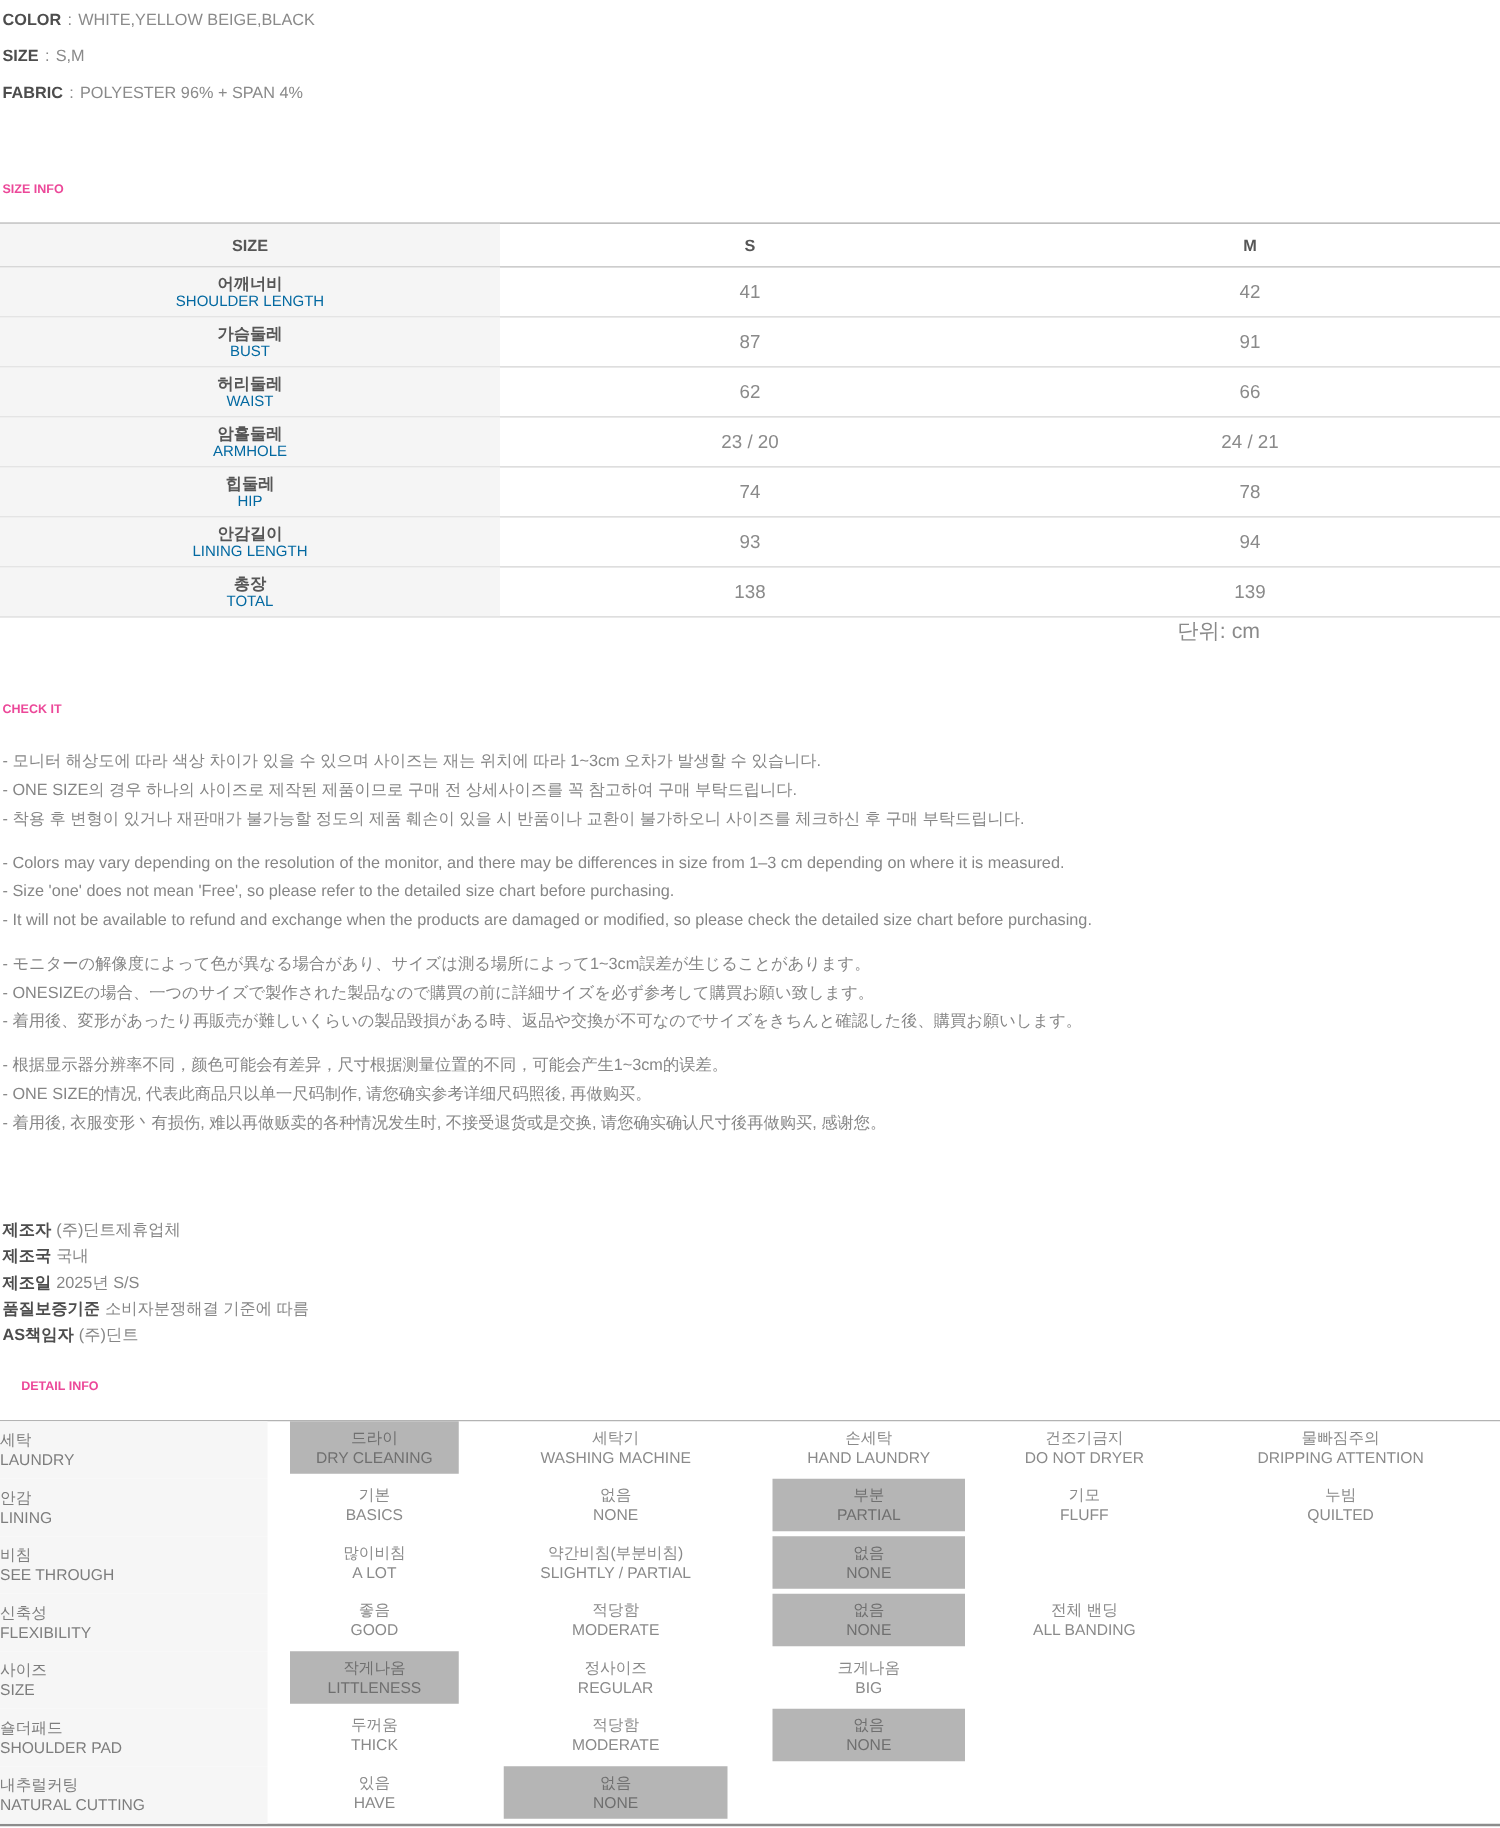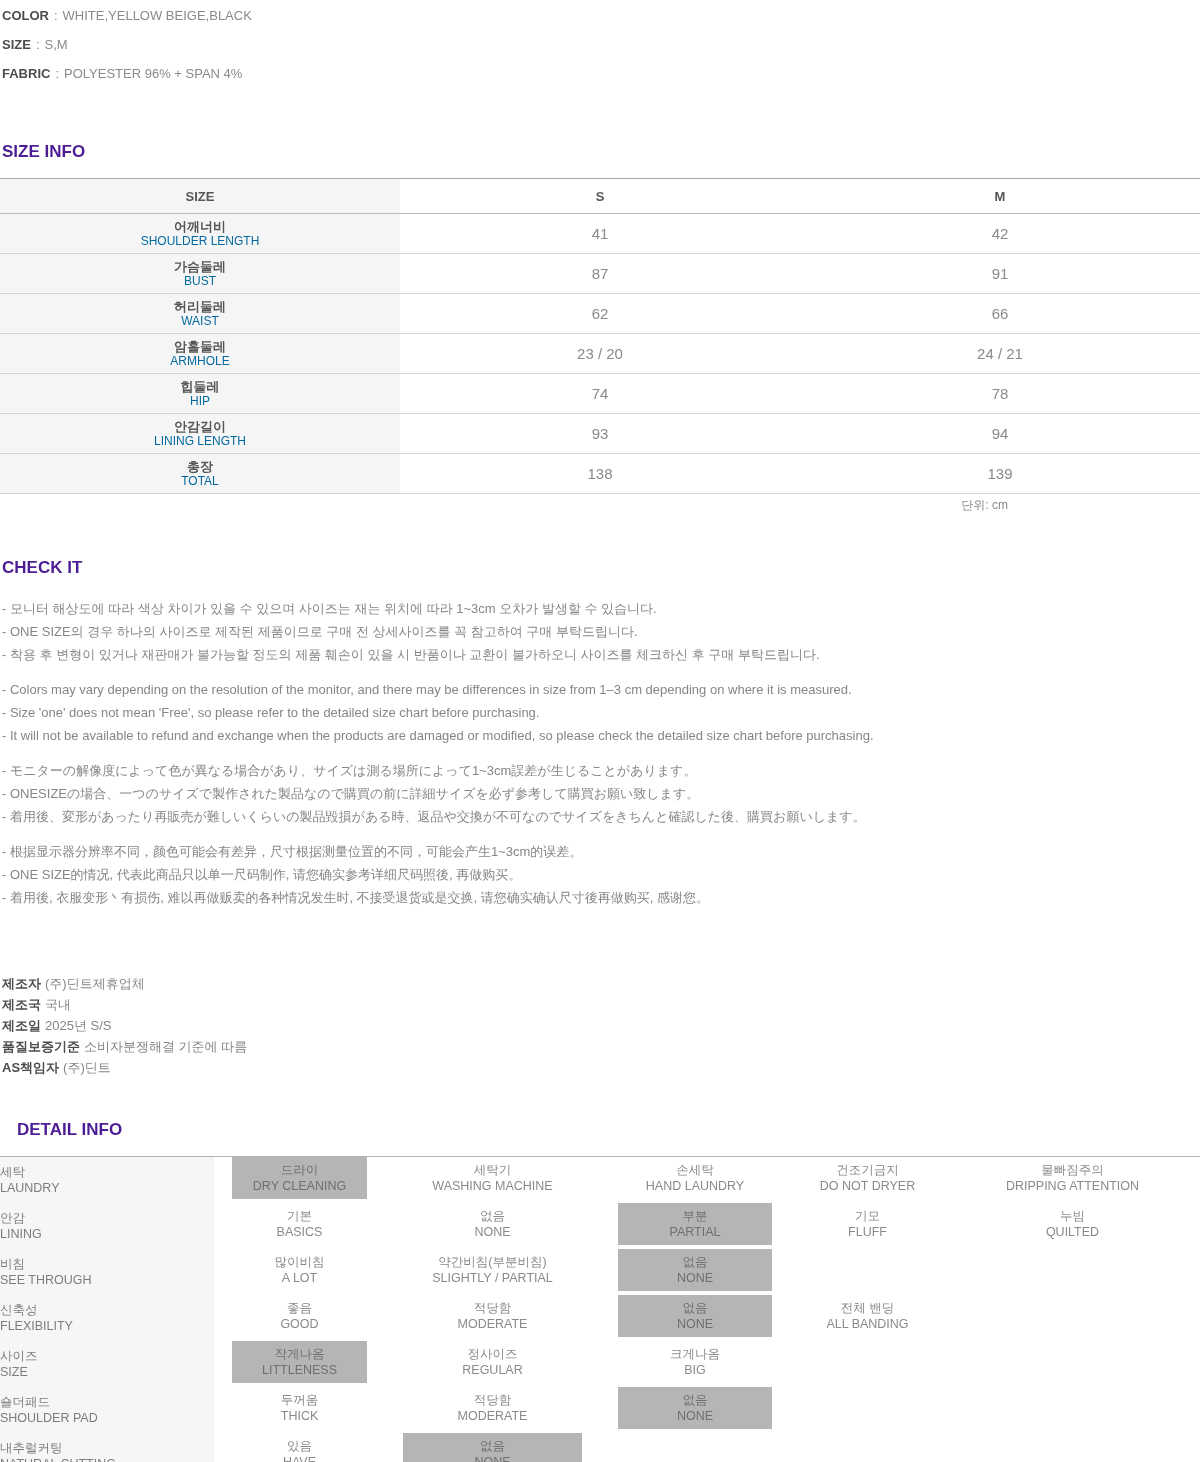--- a/index.html
+++ b/index.html
@@ -11,37 +11,37 @@
   .page { width:1009px; }
 
   
   .specs { padding:1px 0 0 2px; }
   .spec-line { height:29px; line-height:29px; font-size:13px; }
   .spec-label { font-weight:bold; color:#4d4d4d; }
   .spec-sep { color:#8a8a8a; margin:0 5px; }
   .spec-value { color:#8a8a8a; }
 
   
-  .sec-heading { font-size:17px; font-weight:bold; color:#4c1d95; height:15px; line-height:15px; margin-left:2px; }
+  .sec-heading { font-size:10px; font-weight:bold; color:#ec4899; height:15px; line-height:15px; margin-left:2px; }
   .h-sizeinfo { margin-top:56px; }
   .h-checkit  { margin-top:48px; }
-  .h-detail   { margin-top:44px;padding-left:15px; }
+  .h-detail   { margin-top:24px;padding-left:15px; }
 
   
   .size-table { margin-top:19px; width:1200px; border-top:1px solid #a9a9a9; }
   .st-row { display:grid; grid-template-columns:400px 400px 400px; border-bottom:1px solid #d4d4d4; }
   .st-head { height:34px; border-bottom:1px solid #bdbdbd; }
   .st-body { height:39px; }
   .st-cell { display:flex; flex-direction:column; align-items:center; justify-content:center; }
   .st-label { background:#f5f5f5; }
   .st-head .st-cell { font-size:13px; font-weight:bold; color:#565656; }
   .st-ko { font-size:13px; font-weight:bold; color:#565656; line-height:15px; }
   .st-en { font-size:12px; color:#0369a1; line-height:14px; }
   .st-val { font-size:15px; color:#8a8a8a; }
-  .unit-note { margin-top:4px; height:14px; line-height:14px; font-size:12px; color:#8a8a8a; text-align:right; padding-right:1px; }
+  .unit-note { margin-top:4px; height:14px; line-height:14px; font-size:17px; color:#8a8a8a; text-align:right; padding-right:1px; }
 
   
   .check-groups { margin-top:22px; margin-left:2px; }
   .check-group { margin-bottom:12px; }
   .check-line { font-size:13px; color:#868686; line-height:23px; white-space:nowrap; }
 
   
   .manufacturer { margin-top:64px; margin-left:2px; }
   .mf-line { height:21px; line-height:21px; font-size:13px; }
   .mf-label { font-weight:bold; color:#4d4d4d; margin-right:4px; }

